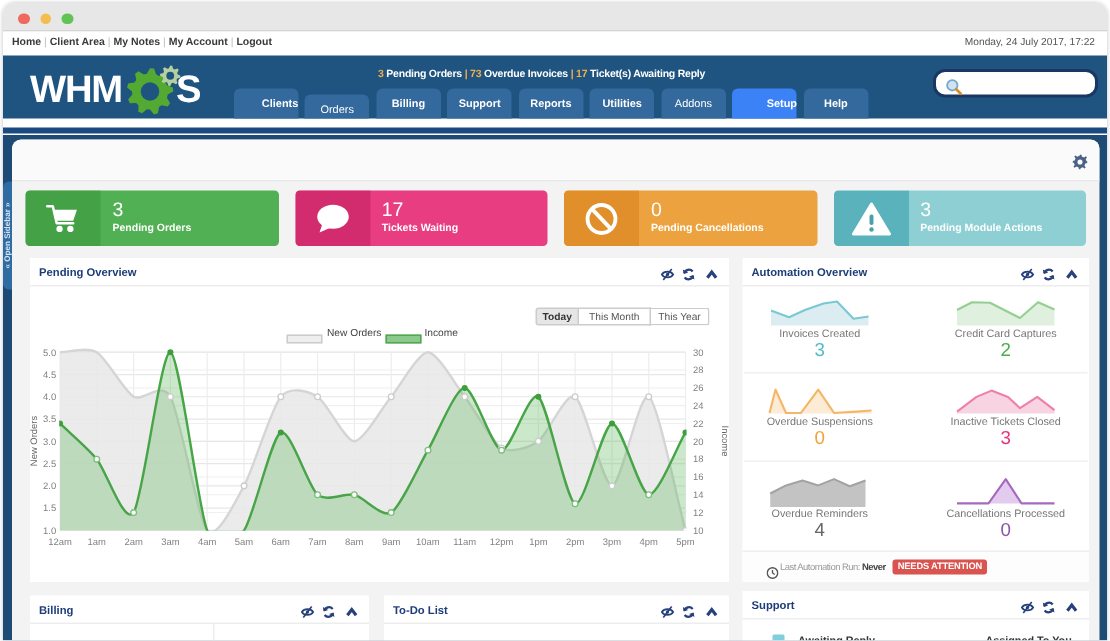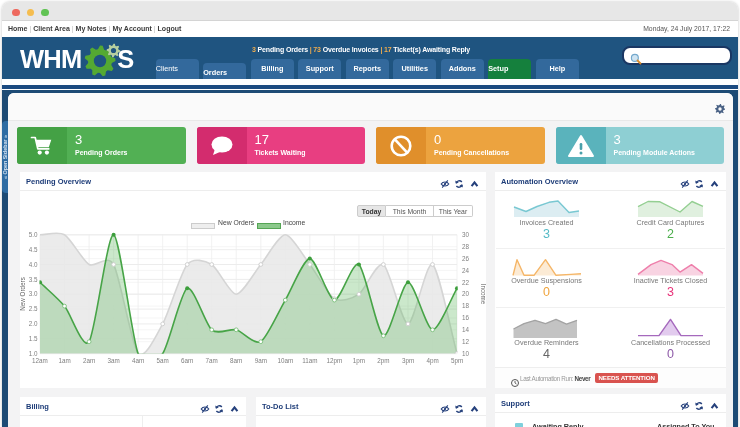--- a/index.html
+++ b/index.html
@@ -27,28 +27,28 @@
 <path d="M31.50,2.70L32.83,2.83L33.41,4.88L34.28,5.34L36.31,4.69L37.15,5.72L36.12,7.59L36.40,8.52L38.30,9.50L38.17,10.83L36.12,11.41L35.66,12.28L36.31,14.31L35.28,15.15L33.41,14.12L32.48,14.40L31.50,16.30L30.17,16.17L29.59,14.12L28.72,13.66L26.69,14.31L25.85,13.28L26.88,11.41L26.60,10.48L24.70,9.50L24.83,8.17L26.88,7.59L27.34,6.72L26.69,4.69L27.72,3.85L29.59,4.88L30.52,4.60Z" fill="#b6cfa0"></path>
 <circle cx="31.5" cy="9.5" r="2.6" fill="#1f5480"></circle>
 </svg><span style="margin-left:-5px">S</span></div>
     <div style="position:absolute;left:250px;top:8.5px;font-size:7px;letter-spacing:-0.15px;font-weight:bold;color:#fff"><span style="color:#f0ad4e">3</span> Pending Orders <span style="color:#f0ad4e">|</span> <span style="color:#f0ad4e">73</span> Overdue Invoices <span style="color:#f0ad4e">|</span> <span style="color:#f0ad4e">17</span> Ticket(s) Awaiting Reply</div>
     <div style="position:absolute;left:619.5px;top:9px;width:110.5px;height:18.5px;background:#fff;border-radius:8px;border:2px solid #1a3763">
       <div style="position:absolute;left:6px;top:2.5px"><svg width="12" height="12" viewBox="0 0 16 16">
 <circle cx="6.5" cy="6.5" r="4.6" fill="#cfe4f2" stroke="#74a8cc" stroke-width="1.6"></circle>
 <line x1="10" y1="10" x2="14" y2="14" stroke="#d98b2b" stroke-width="2.4" stroke-linecap="round"></line>
 </svg></div>
     </div>
-    <div style="position:absolute;left:153.7px;bottom:0;width:43.2px;height:19.5px;background:#33699c;border-radius:4px 4px 0 0;color:#fff;font-size:7.3px;font-weight:normal;text-align:left;line-height:19px">Clients</div>
-      <div style="position:absolute;left:201.2px;bottom:0;width:43.2px;height:16px;background:#33699c;border-radius:4px 4px 0 0;color:#fff;font-size:7.3px;font-weight:bold;line-height:19px">Orders</div>
+    <div style="position:absolute;left:153.7px;bottom:0;width:43.2px;height:19.5px;background:#33699c;border-radius:4px 4px 0 0;color:#fff;font-size:7.3px;font-weight:bold;text-align:right;line-height:19px">Clients</div>
+      <div style="position:absolute;left:201.2px;bottom:0;width:43.2px;height:16px;background:#33699c;border-radius:4px 4px 0 0;color:#fff;font-size:7.3px;font-weight:normal;text-align:center;line-height:19px">Orders</div>
       <div style="position:absolute;left:248.7px;bottom:0;width:43.2px;height:19.5px;background:#33699c;border-radius:4px 4px 0 0;color:#fff;font-size:7.3px;font-weight:bold;text-align:center;line-height:19px">Billing</div>
       <div style="position:absolute;left:296.2px;bottom:0;width:43.2px;height:19.5px;background:#33699c;border-radius:4px 4px 0 0;color:#fff;font-size:7.3px;font-weight:bold;text-align:center;line-height:19px">Support</div>
       <div style="position:absolute;left:343.7px;bottom:0;width:43.2px;height:19.5px;background:#33699c;border-radius:4px 4px 0 0;color:#fff;font-size:7.3px;font-weight:bold;text-align:center;line-height:19px">Reports</div>
       <div style="position:absolute;left:391.2px;bottom:0;width:43.2px;height:19.5px;background:#33699c;border-radius:4px 4px 0 0;color:#fff;font-size:7.3px;font-weight:bold;text-align:center;line-height:19px">Utilities</div>
-      <div style="position:absolute;left:438.7px;bottom:0;width:43.2px;height:19.5px;background:#33699c;border-radius:4px 4px 0 0;color:#fff;font-size:7.3px;font-weight:bold;text-align:center;line-height:19px">Addons</div>
-      <div style="position:absolute;left:486.2px;bottom:0;width:43.2px;height:19.5px;background:#15803d;border-radius:4px 4px 0 0;color:#fff;font-size:7.3px;font-weight:bold;text-align:left;line-height:19px">Setup</div>
+      <div style="position:absolute;left:438.7px;bottom:0;width:43.2px;height:19.5px;background:#33699c;border-radius:4px 4px 0 0;color:#fff;font-size:7.3px;font-weight:normal;text-align:center;line-height:19px">Addons</div>
+      <div style="position:absolute;left:486.2px;bottom:0;width:43.2px;height:19.5px;background:#3b82f6;border-radius:4px 4px 0 0;color:#fff;font-size:7.3px;font-weight:bold;text-align:right;line-height:19px">Setup</div>
       <div style="position:absolute;left:533.7px;bottom:0;width:43.2px;height:19.5px;background:#33699c;border-radius:4px 4px 0 0;color:#fff;font-size:7.3px;font-weight:bold;text-align:center;line-height:19px">Help</div>
   </div>
 
   <div style="height:6px;background:#fff"></div>
   <div style="height:4.5px;background:#1b4a80"></div>
 
   <div style="position:absolute;left:0;top:88px;width:736px;height:337px;background:#1d4b75">
     <div style="position:absolute;left:0;top:31px;width:7px;height:72px;background:#2e6ca3;border-radius:4px 0 0 4px">
       <svg width="7" height="72" viewBox="0 0 7 72">
           <text x="4.8" y="36" transform="rotate(-90 4.8 36)" text-anchor="middle" font-size="5.4" fill="#d4e2f1" font-weight="bold">« Open Sidebar »</text>

